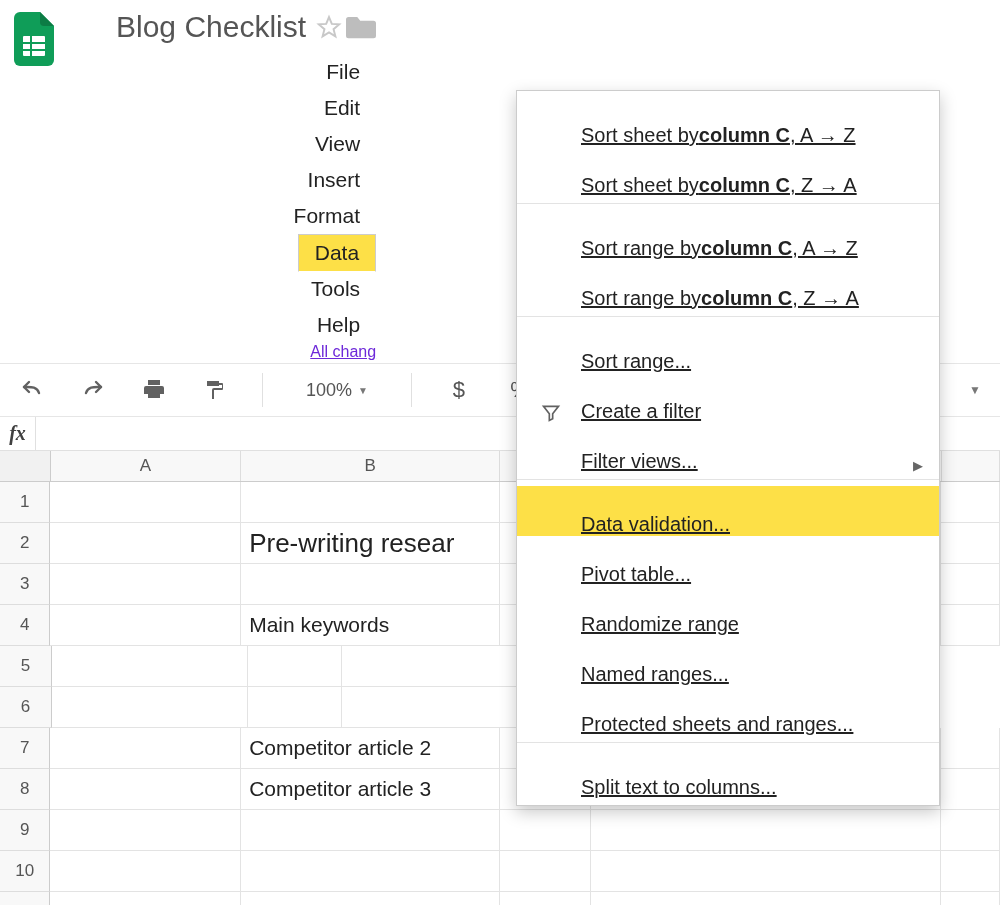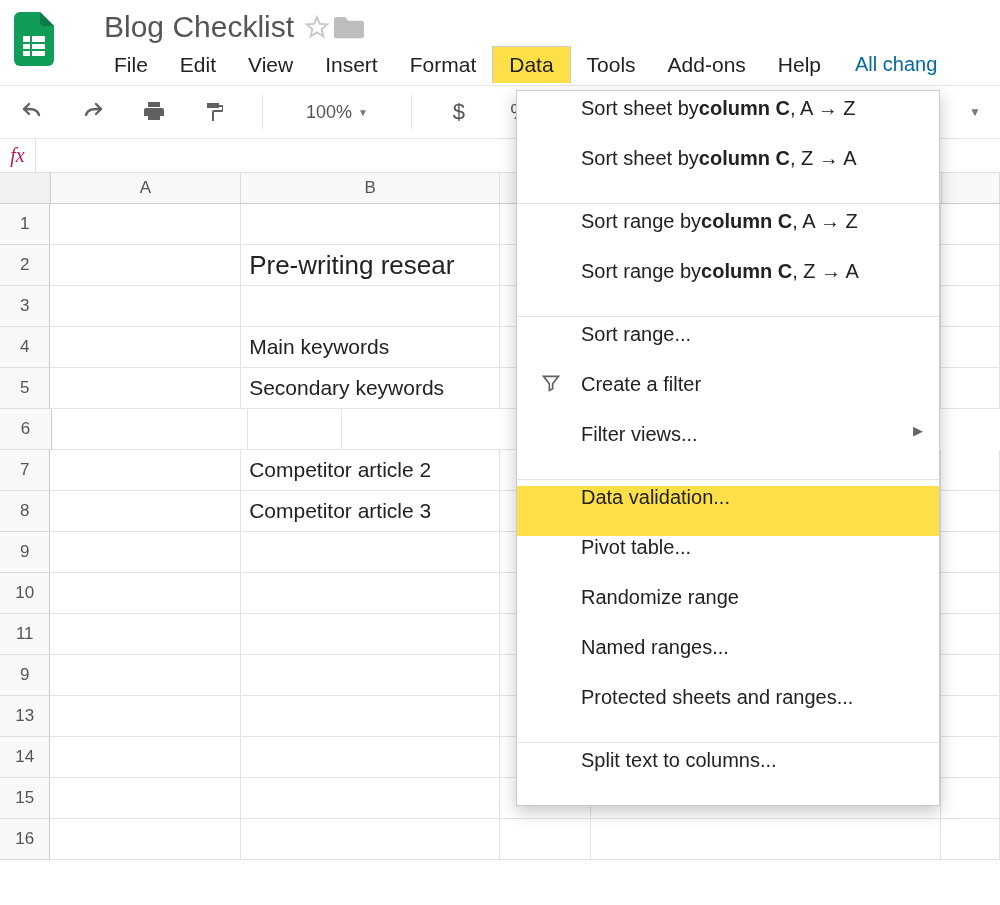--- a/index.html
+++ b/index.html
@@ -21,56 +21,58 @@
     padding: 8px 8px 0 10px;
   }
   .app-logo {
     width: 48px; height: 62px;
     display: flex; align-items: flex-start; justify-content: center;
     padding-top: 4px;
     margin-right: 40px;
   }
   .app-logo svg { width: 40px; height: 54px; }
   .title-block { display: flex; flex-direction: column; }
-  .title-row { display: flex; align-items: center; gap: 4px; }
+  .title-row { display: flex; align-items: center; gap: 4px; margin-left: 12px; }
   .doc-title {
     font-size: 30px;
     color: #555;
     padding: 2px 6px;
     outline: none;
   }
   .star-icon, .folder-icon { color: #bdbdbd; display:flex; align-items:center; }
   .star-icon svg { width: 26px; height: 26px; }
   .folder-icon svg { width: 30px; height: 26px; }
 
   .menubar {
     display: flex;
-    align-items: center;
+    align-items: flex-end;
     gap: 0;
-    margin-top: 0;
+    margin-top: 8px;
     font-size: 21px;
     color: #222;
+    flex-direction: column;
   }
   .menu-item {
     padding: 6px 16px;
     cursor: pointer;
     user-select: none;
   }
   .menu-item.open {
     background: #fde047;
     border: 1px solid #ccc;
     border-bottom: 1px solid #fff;
     position: relative;
     z-index: 30;
     margin-bottom: -1px;
   }
   .menu-status {
     margin-left: 18px;
-    color: #0369a1;
-    font-size: 20px;
+    color: #6d28d9;
+    text-decoration: underline;
+    font-size: 16px;
   }
 
   
   .toolbar {
     border-top: 1px solid #e6e6e6;
     border-bottom: 1px solid #e6e6e6;
     margin-top: 2px;
     height: 54px;
     display: flex;
     align-items: center;
@@ -101,23 +103,23 @@
 
   
   .formula-bar {
     display:flex; align-items:center;
     border-bottom:1px solid #e0e0e0;
     height:34px;
   }
   .fx-label {
     width:36px; text-align:center;
     font-style:italic; font-family: "Times New Roman", serif;
-    font-size:20px; color:#be185d;
+    font-size:20px; color:#404040;
     border-right:1px solid #e0e0e0;
-    height:100%; display:flex; align-items:center; justify-content:center;
+    height:100%; display:flex; align-items:center; justify-content:center;font-weight:bold;
   }
   .fx-input {
     flex:1; border:none; outline:none; height:100%; padding:0 8px; font-size:16px;
   }
 
   
   .grid {
     position: relative;
     user-select: none;
   }
@@ -175,26 +177,27 @@
     width:424px;
     background:#fff;
     border:1px solid #ccc;
     box-shadow:0 6px 16px rgba(0,0,0,.22);
     z-index:25;
     font-size:20px;
     color:#222;
     padding:6px 0;
   }
   .dd-item {
-    display:flex; align-items:flex-start;
+    display:flex; align-items:flex-end;
     height:50px;
     padding:0 13px 0 64px;
     position:relative;
     cursor:pointer;
     white-space:nowrap;
+    text-decoration:underline;
   }
   .dd-item.hover { background:#fde047; }
   .dd-item .submenu-arrow {
     position:absolute; right:16px; font-size:13px; color:#666;
   }
   .dd-icon {
     position:absolute; left:20px; width:28px; display:flex; justify-content:center; color:#616161;
   }
   .dd-sep { height:1px; background:#e3e3e3; margin:6px 0; }
   .dd-item .normal { font-weight:400; }
@@ -230,21 +233,20 @@
     </div>
 
     <div class="menubar">
       <div class="menu-item">File</div>
       <div class="menu-item">Edit</div>
       <div class="menu-item">View</div>
       <div class="menu-item">Insert</div>
       <div class="menu-item">Format</div>
       <div class="menu-item open">Data</div>
       <div class="menu-item">Tools</div>
-      <div class="menu-item">Add-ons</div>
       <div class="menu-item">Help</div>
       <div class="menu-status">All chang</div>
     </div>
   </div>
 </div>
 
 <div class="toolbar">
   <div class="tb-btn">
     <svg width="24" height="24" viewBox="0 0 24 24" fill="none" stroke="#616161" stroke-width="2.4" stroke-linecap="round" stroke-linejoin="round">
         <path d="M9 14l-5-5 5-5"></path>
@@ -323,21 +325,20 @@
         <div class="row-header">4</div>
         <div class="cell colA"></div>
         <div class="cell colB">Main keywords</div>
         <div class="cell colC"></div>
         <div class="cell colD"></div>
         <div class="cell colE"></div>
       </div>
       <div class="row" data-row="5">
         <div class="row-header">5</div>
         <div class="cell colA"></div>
-        <div class="cell colB">Secondary keywords</div>
         <div class="cell colC"></div>
         <div class="cell colD"></div>
         <div class="cell colE"></div>
       </div>
       <div class="row" data-row="6">
         <div class="row-header">6</div>
         <div class="cell colA"></div>
         <div class="cell colC"></div>
         <div class="cell colD"></div>
         <div class="cell colE"></div>

